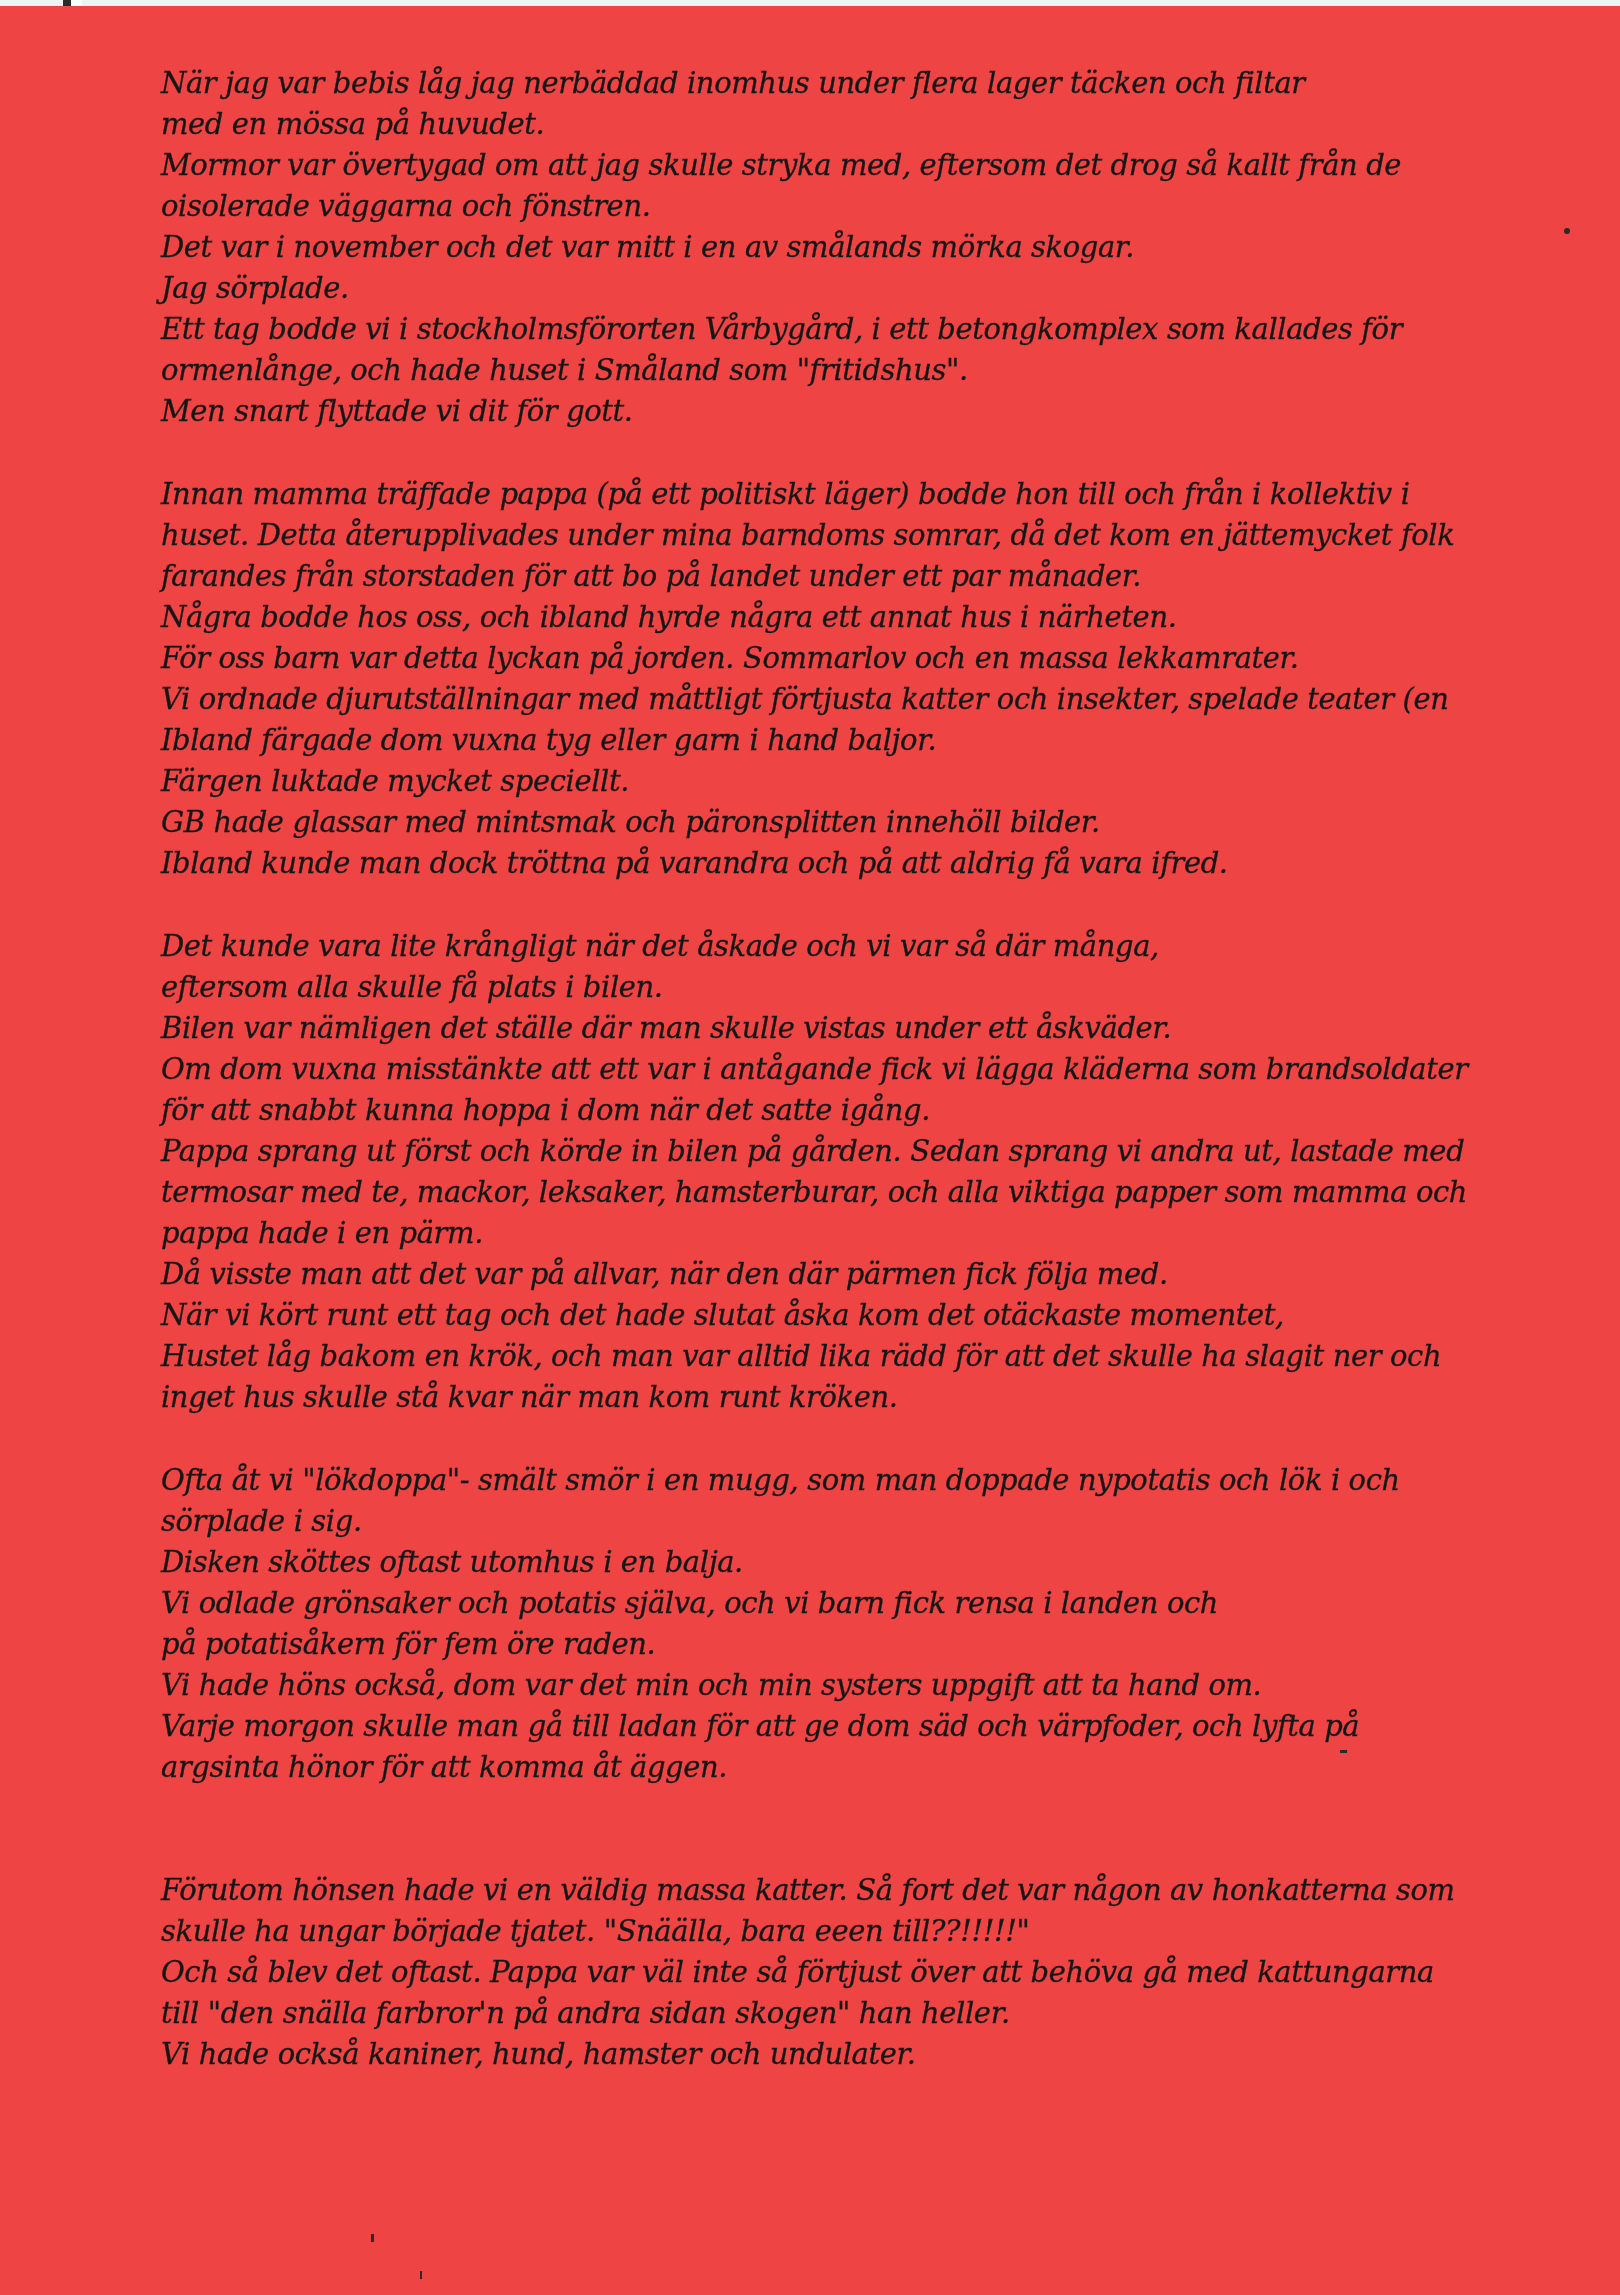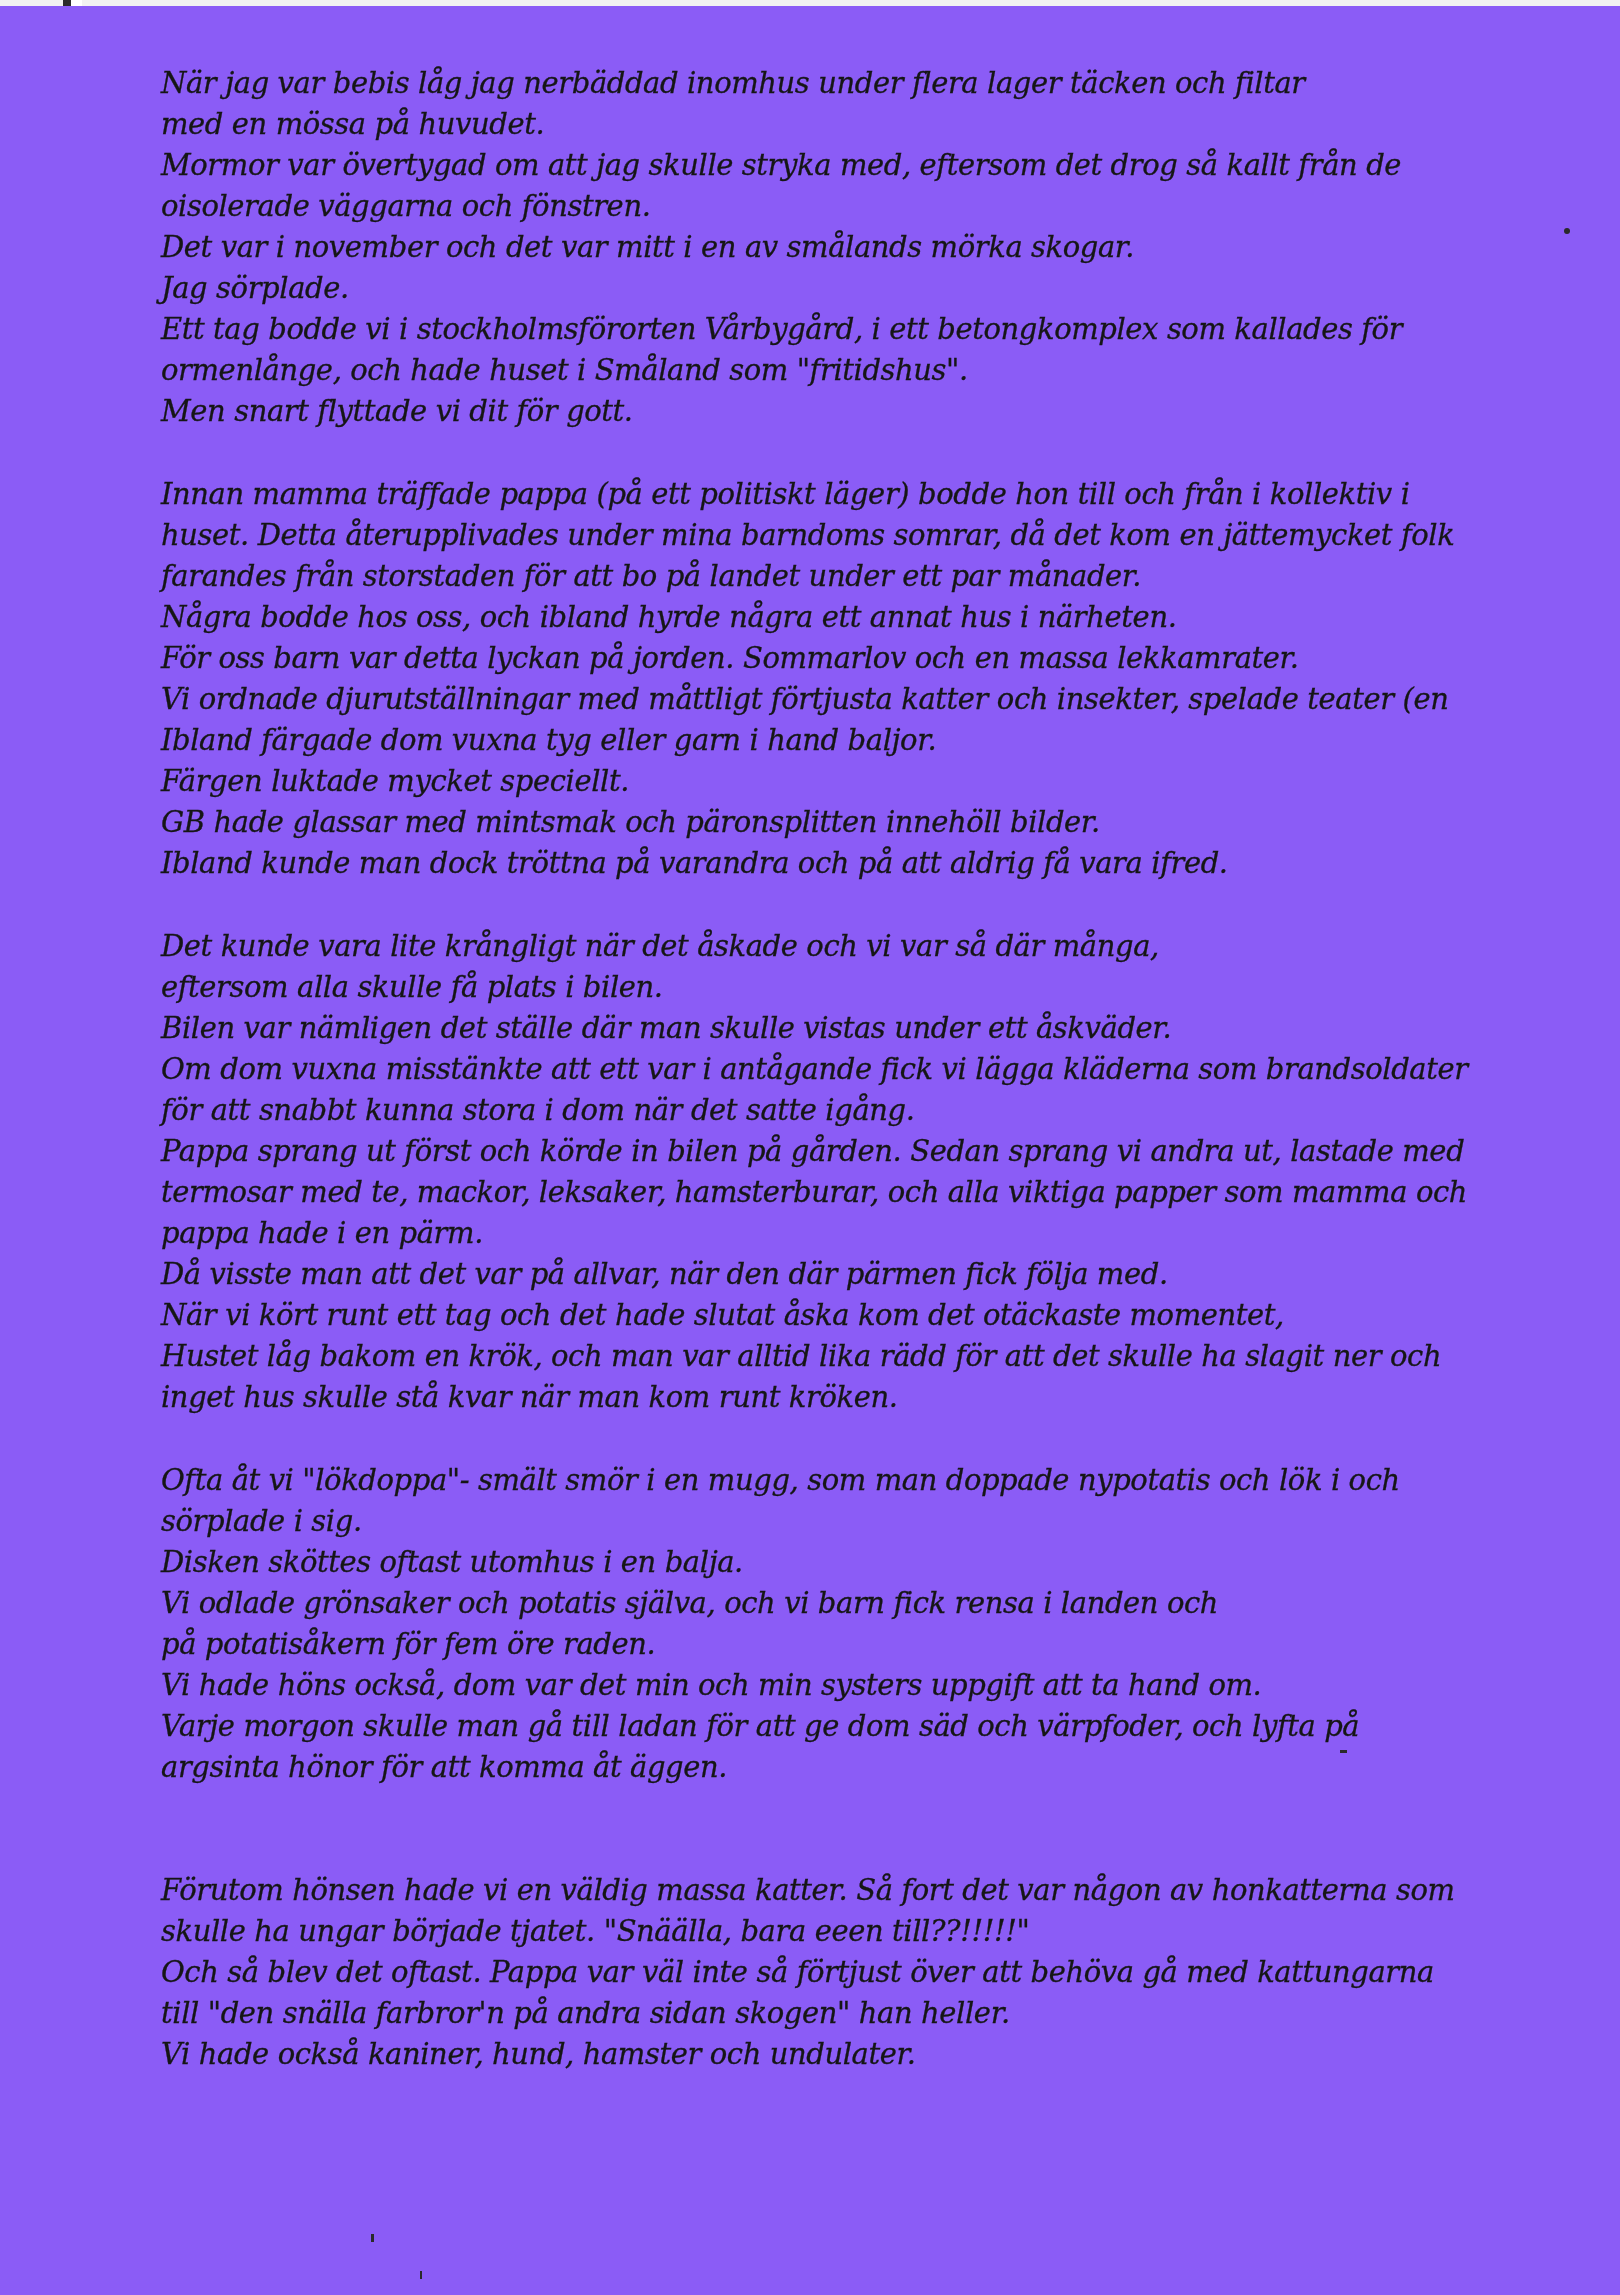--- a/index.html
+++ b/index.html
@@ -5,21 +5,21 @@
 <style>
   html, body {
     margin: 0;
     padding: 0;
     background: #ffffff;
   }
   .page {
     position: relative;
     width: 1620px;
     height: 2295px;
-    background: #8b5cf6;
+    background: #ef4444;
     overflow: hidden;
     font-family: "DejaVu Serif", "Liberation Serif", serif;
   }
   
   .scan-band {
     position: absolute;
     top: 0; left: 0;
     width: 100%;
     height: 5.9px;
     background: #f2f2f2;
@@ -104,21 +104,21 @@
         <div class="line">Ibland färgade dom vuxna tyg eller garn i hand baljor.</div>
         <div class="line">Färgen luktade mycket speciellt.</div>
         <div class="line">GB hade glassar med mintsmak och päronsplitten innehöll bilder.</div>
         <div class="line">Ibland kunde man dock tröttna på varandra och på att aldrig få vara ifred.</div>
       </div>
     <div class="para">
         <div class="line">Det kunde vara lite krångligt när det åskade och vi var så där många,</div>
         <div class="line">eftersom alla skulle få plats i bilen.</div>
         <div class="line">Bilen var nämligen det ställe där man skulle vistas under ett åskväder.</div>
         <div class="line">Om dom vuxna misstänkte att ett var i antågande fick vi lägga kläderna som brandsoldater</div>
-        <div class="line">för att snabbt kunna stora i dom när det satte igång.</div>
+        <div class="line">för att snabbt kunna hoppa i dom när det satte igång.</div>
         <div class="line">Pappa sprang ut först och körde in bilen på gården. Sedan sprang vi andra ut, lastade med</div>
         <div class="line">termosar med te, mackor, leksaker, hamsterburar, och alla viktiga papper som mamma och</div>
         <div class="line">pappa hade i en pärm.</div>
         <div class="line">Då visste man att det var på allvar, när den där pärmen fick följa med.</div>
         <div class="line">När vi kört runt ett tag och det hade slutat åska kom det otäckaste momentet,</div>
         <div class="line">Hustet låg bakom en krök, och man var alltid lika rädd för att det skulle ha slagit ner och</div>
         <div class="line">inget hus skulle stå kvar när man kom runt kröken.</div>
       </div>
     <div class="para">
         <div class="line">Ofta åt vi "lökdoppa"- smält smör i en mugg, som man doppade nypotatis och lök i och</div>

